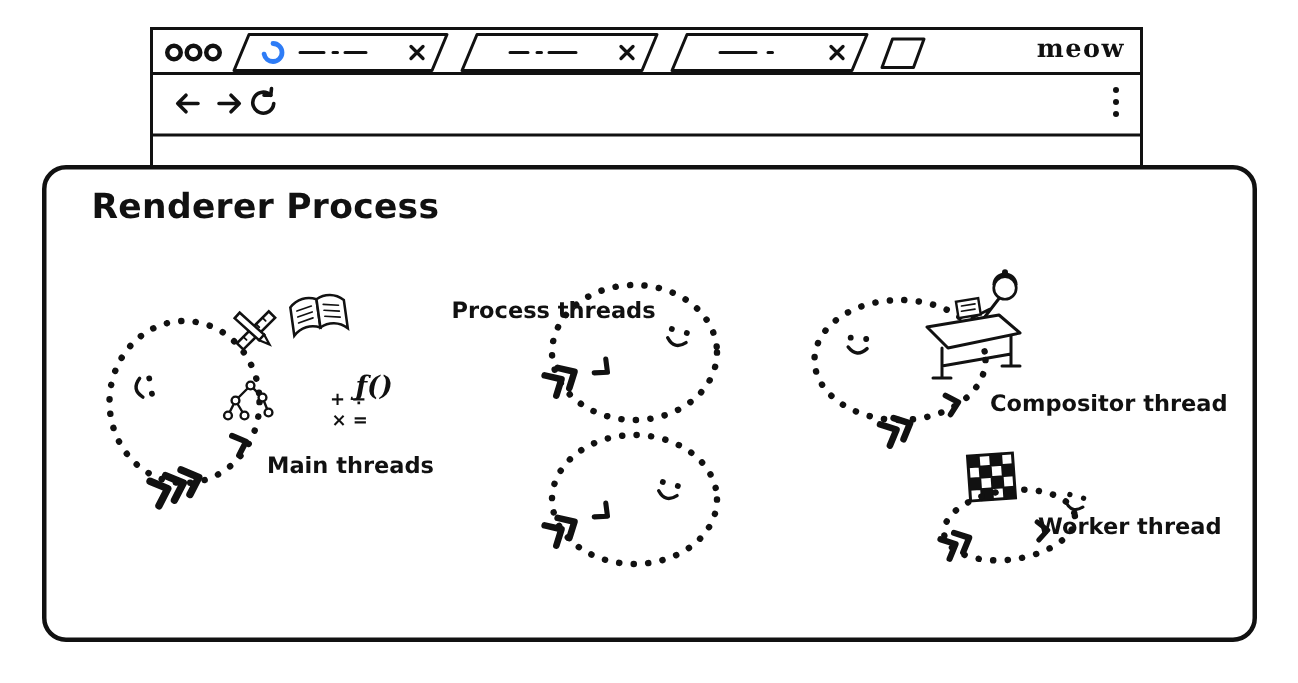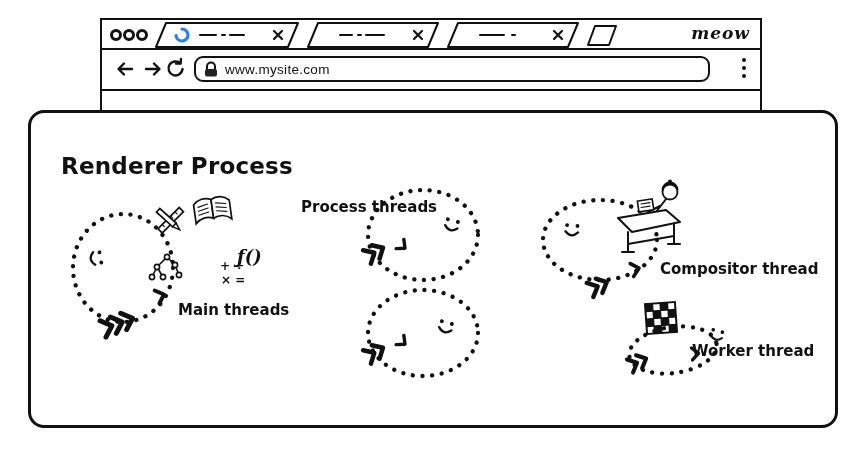--- a/index.html
+++ b/index.html
@@ -5,36 +5,36 @@
   html,body{margin:0;padding:0;background:#fff;}
   .stage{position:relative;width:865px;height:455px;background:#fff;overflow:hidden;
          font-family:"Liberation Sans",sans-serif;color:#111;}
 
   
   .browser{position:absolute;left:100px;top:18px;width:662px;height:100px;
            border:2px solid #111;background:#fff;box-sizing:border-box;z-index:1;}
   .tabbar{position:relative;height:28px;border-bottom:2px solid #111;}
   .tabbar svg{position:absolute;left:0;top:0;}
   .brand{position:absolute;right:10px;top:3px;font-family:"DejaVu Serif",serif;
-         font-style:italic;font-weight:700;font-size:17px;letter-spacing:1px;}
+         font-weight:700;font-size:17px;letter-spacing:1px;}
   .navbar{position:relative;height:39px;border-bottom:2px solid #111;}
   .navbar .navicons{position:absolute;left:0;top:0;}
   .addressbar{position:absolute;left:92px;top:6px;width:516px;height:26px;
               border:2px solid #111;border-radius:9px;box-sizing:border-box;
               display:flex;align-items:center;padding:0 8px;background:#fff;}
   .addressbar .url{margin-left:7px;font-size:13.5px;font-weight:500;letter-spacing:.3px;}
   .kebab{position:absolute;right:14px;top:8px;display:flex;flex-direction:column;gap:4px;}
   .kebab i{width:4px;height:4px;background:#111;border-radius:50%;}
 
   
   .panel{position:absolute;left:28px;top:110px;width:810px;height:318px;
          border:3px solid #111;border-radius:16px;background:#fff;
          box-sizing:border-box;z-index:5;}
   .panel-title{position:absolute;left:30px;top:12px;font-size:23px;font-weight:700;
-               font-family:"DejaVu Sans","Liberation Sans",sans-serif;letter-spacing:.2px;margin-top:28px;}
+               font-family:"DejaVu Sans","Liberation Sans",sans-serif;letter-spacing:.2px;}
   .panel svg.diagram{position:absolute;left:0;top:0;}
   .lbl{position:absolute;font-size:15px;font-weight:700;white-space:nowrap;
        font-family:"DejaVu Sans","Liberation Sans",sans-serif;}
 
   .loop{fill:none;stroke:#111;stroke-width:4.3;stroke-linecap:round;stroke-dasharray:0.1 9.6;}
   .ink{stroke:#111;fill:none;stroke-linecap:round;stroke-linejoin:round;}
 </style>
 </head>
 <body>
 
@@ -98,27 +98,20 @@
         </g>
         <g class="ink" stroke-width="2.4">
           <path d="M44,19 H57 M52,13.5 L57.5,19 L52,24.5"></path>
         </g>
         <g class="ink" stroke-width="2.4">
           <path d="M78.5,13.5 A7,7 0 1 0 80.5,19"></path>
           <path d="M74,13.5 L78.5,13.5 L79,9"></path>
         </g>
       </svg>
 
-      <div class="addressbar">
-        <svg width="14" height="16" viewBox="0 0 14 16">
-          <path d="M3,8 V5.5 A4,4 0 0 1 11,5.5 V8" class="ink" stroke-width="2"></path>
-          <rect x="1" y="8" width="12" height="7.5" rx="2" fill="#222"></rect>
-        </svg>
-        <span class="url">www.mysite.com</span>
-      </div>
 
       <div class="kebab">
         <i></i>
           <i></i>
           <i></i>
       </div>
     </div>
   </div>
 
   <div class="panel">

